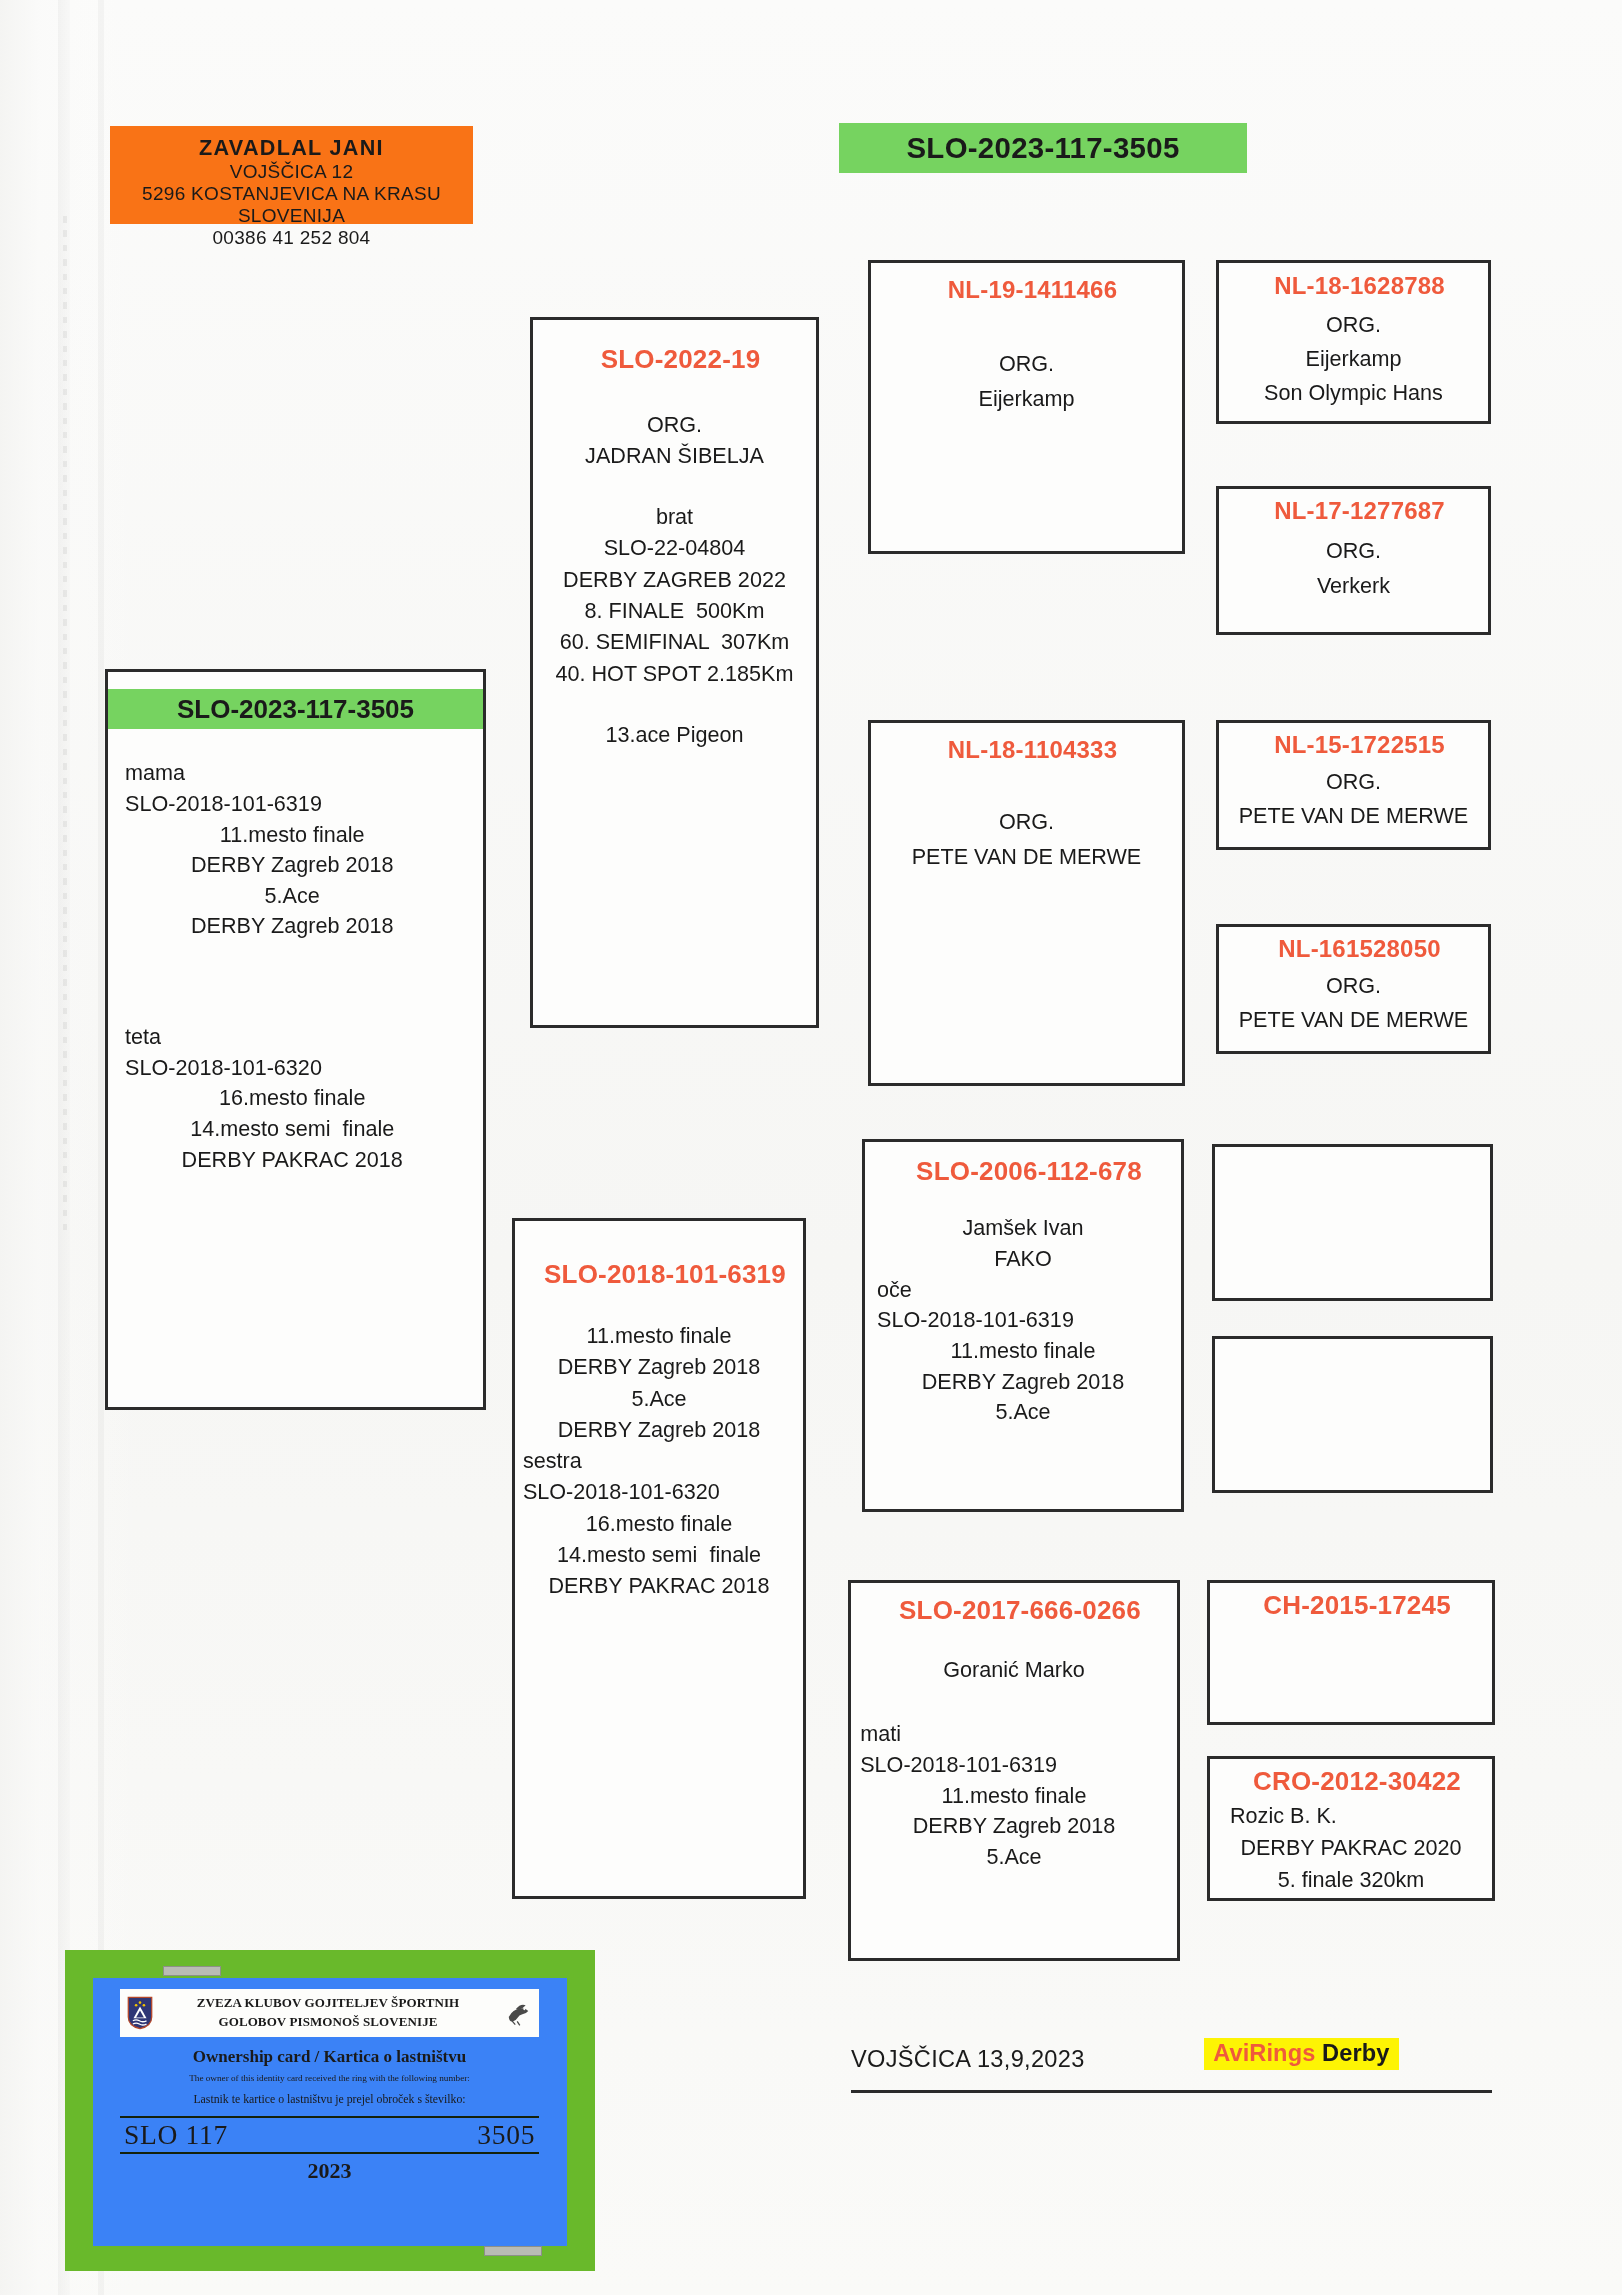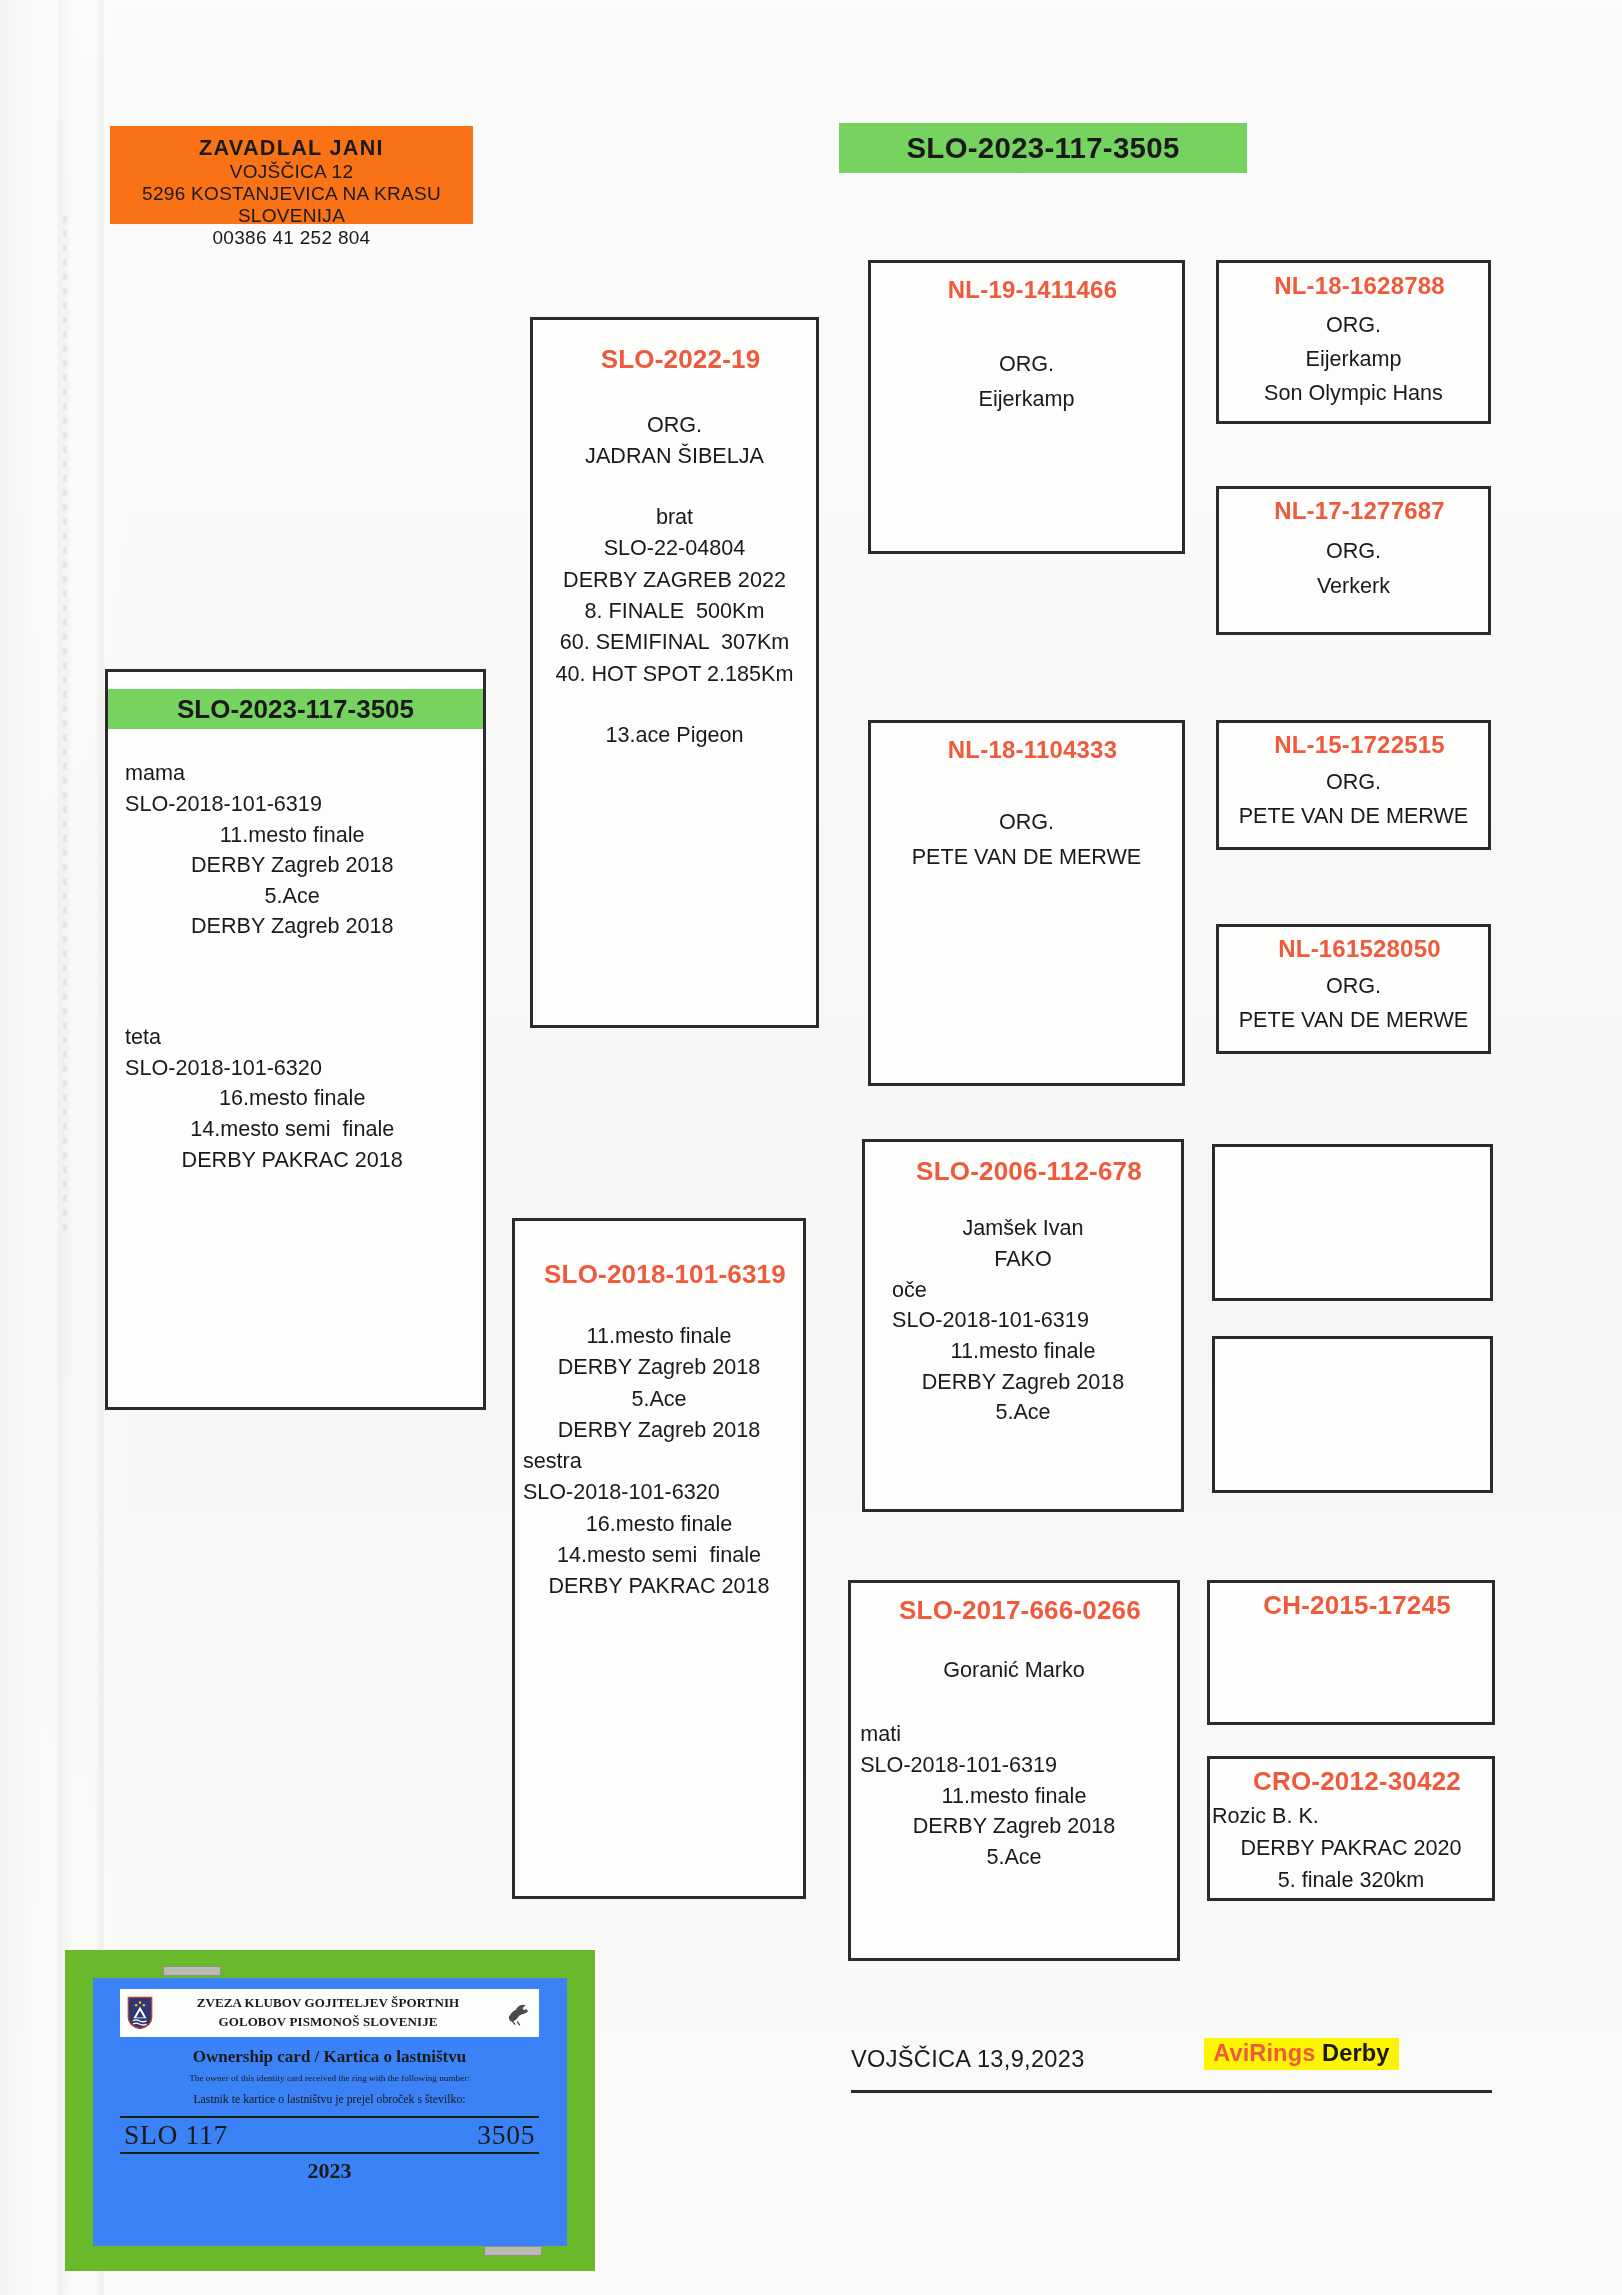--- a/index.html
+++ b/index.html
@@ -104,21 +104,21 @@
   #box-nl-15 .body{font-size:21.6px;line-height:1.55;margin-top:6.5px;text-align:center;}
 
   #box-nl-16{left:1216px;top:924px;width:275px;height:130px;}
   #box-nl-16 .title{font-size:24px;margin-top:7.9px;}
   #box-nl-16 .body{font-size:21.6px;line-height:1.55;margin-top:6.5px;text-align:center;}
 
   
   #box-2006{left:862px;top:1139px;width:322px;height:373px;}
   #box-2006 .title{font-size:26px;margin-top:14.4px;}
   #box-2006 .body{font-size:21.6px;line-height:1.42;margin-top:26px;}
-  #box-2006 .lft{padding-left:27px;}
+  #box-2006 .lft{padding-left:1px;margin-left:11px;}
 
   
   #box-empty-1{left:1212px;top:1144px;width:281px;height:157px;}
   #box-empty-2{left:1212px;top:1336px;width:281px;height:157px;}
 
   
   #box-6319{left:512px;top:1218px;width:294px;height:681px;}
   #box-6319 .title{font-size:26px;margin-top:38px;text-align:center;}
   #box-6319 .body{font-size:21.6px;line-height:1.45;margin-top:30px;}
   #box-6319 .lft{padding-left:7.9px;}
@@ -130,21 +130,21 @@
   #box-2017 .lft{padding-left:9.2px;}
 
   
   #box-ch{left:1207px;top:1580px;width:288px;height:145px;}
   #box-ch .title{font-size:26px;margin-top:6.5px;}
   #box-ch .body{font-size:21.6px;line-height:1.48;margin-top:3.9px;text-align:center;}
 
   #box-cro{left:1207px;top:1756px;width:288px;height:145px;}
   #box-cro .title{font-size:26px;margin-top:6.5px;}
   #box-cro .body{font-size:21.6px;line-height:1.48;margin-top:3.9px;text-align:center;}
-  #box-cro .lft{padding-left:2px;text-align:left;}
+  #box-cro .lft{padding-left:20px;text-align:left;}
 
   
   #footer{
     position:absolute;left:851px;top:2034px;width:641px;height:63px;
   }
   #footer .rule{
     position:absolute;left:0;top:56px;width:641px;height:3.3px;background:#2b2b2b;
   }
   #footer .place{position:absolute;left:0;top:11.8px;font-size:23.6px;letter-spacing:0.3px;}
   #footer .brand{position:absolute;left:353px;top:3.9px;}

